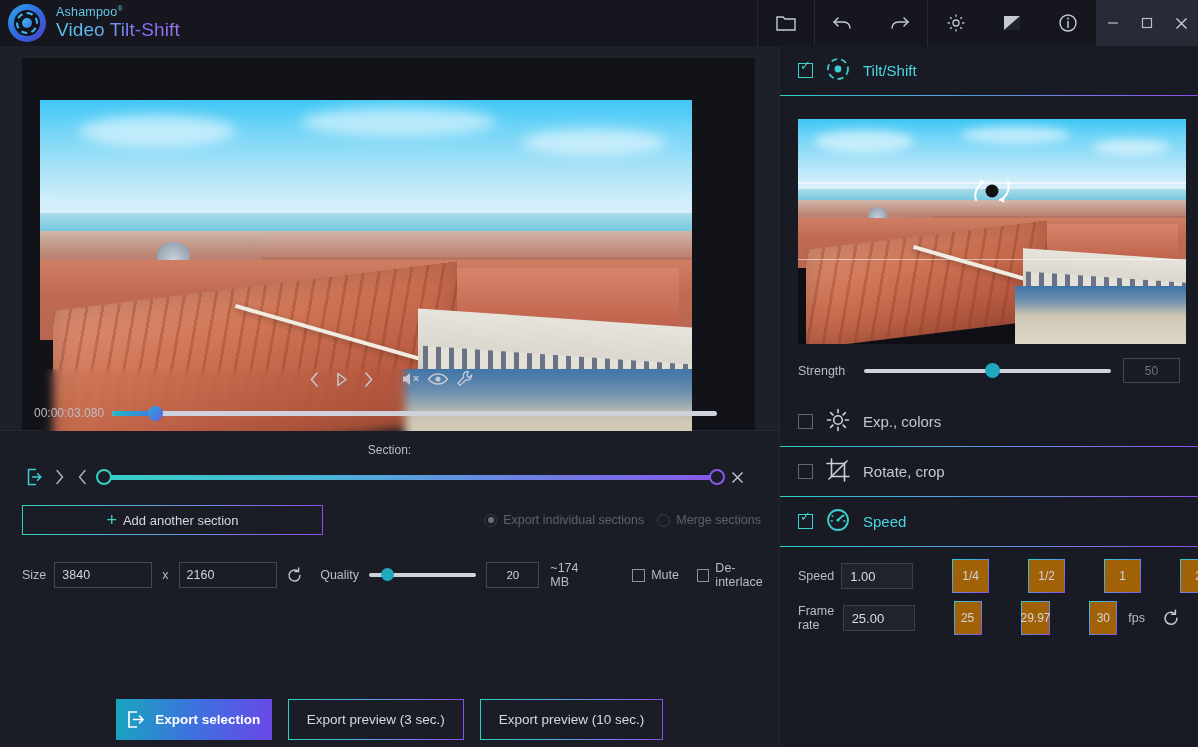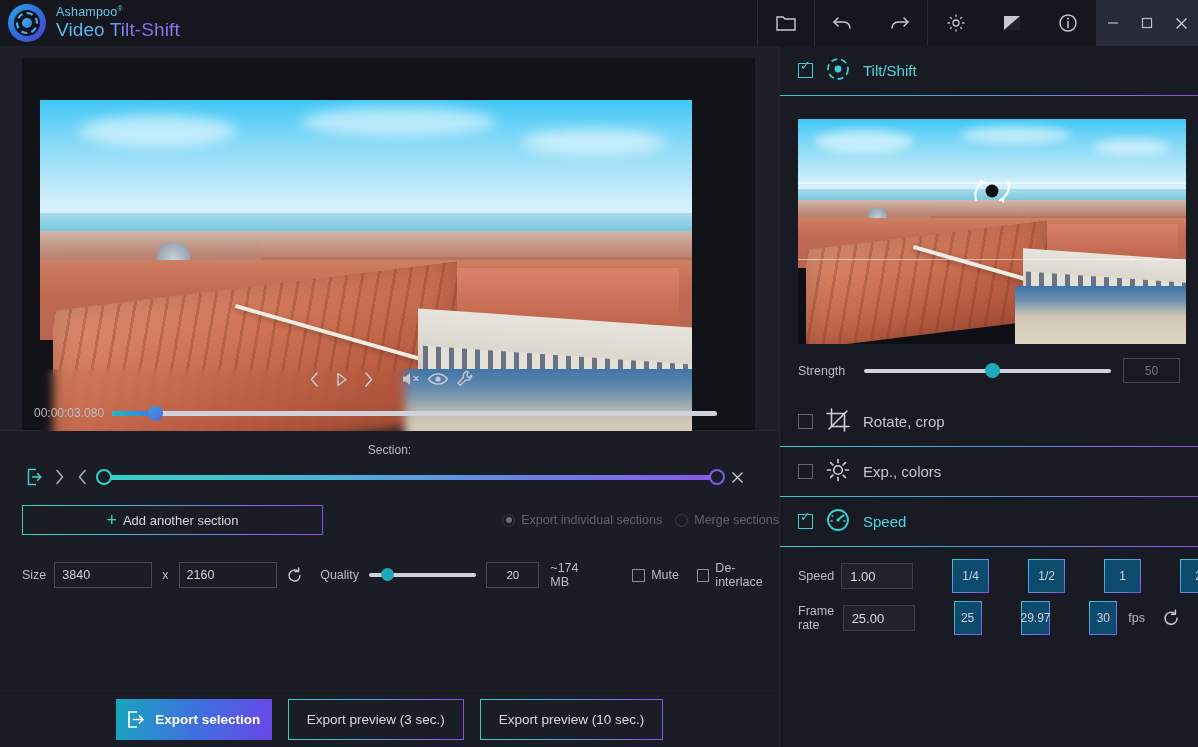--- a/index.html
+++ b/index.html
@@ -161,21 +161,21 @@
   .sec-close { width:28px; margin-right: 28px; display:flex; align-items:center; justify-content:center; cursor:pointer; }
 
   .addrow { position:absolute; top: 74px; left: 0; right:0; height: 30px; display:flex; align-items:center; }
   .addbtn {
     margin-left: 22px; width: 301px; height: 30px; display:flex; align-items:center; justify-content:center;
     gap: 6px; font-size: 13px; color:#d4d7de; cursor:pointer;
     background: #1b1d26; border: 1px solid transparent;
     border-image: linear-gradient(90deg,#35d0c5 0%,#4fb6dc 30%,#7a7ae8 70%,#8a4fe8 100%) 1;
   }
   .addbtn .plus { color:#3fd0cc; font-size: 18px; line-height: 1; font-weight: 500; }
-  .radios { margin-left: auto; display:flex; align-items:flex-start; gap: 13px; font-size: 12.5px; color:#5d616e; }
+  .radios { margin-left: auto; margin-right: 18px; display:flex; align-items:flex-start; gap: 13px; font-size: 12.5px; color:#5d616e; }
   .radio { display:flex; align-items:center; gap:6px; cursor:pointer; }
   .rdot { width:13px; height:13px; border-radius:50%; border:1.5px solid #51556280; position:relative; }
   .rdot.on::after { content:""; position:absolute; inset:2.5px; border-radius:50%; background:#6a6e7c; }
 
   .sizerow { position:absolute; top: 130px; left: 0; right: 0; height: 28px; display:flex; align-items:center; font-size:12.5px; }
   .sizerow .lbl { color:#b9bcc6; }
   .fld {
     background:#1b1d26; border:1px solid #444856; color:#d2d5dd; height:26px;
     font-size: 12.5px; font-family:"Liberation Sans",sans-serif; padding: 8px 7px; outline:none;
   }
@@ -239,21 +239,21 @@
   .snum { width:57px; height:25px; border:1px solid #444856; display:flex; align-items:center; justify-content:center;
     font-size:12px; color:#737373; }
 
   .speed-body { padding: 12px 18px 10px 18px; }
   .sp-row { display:flex; align-items:center; gap: 7px; margin-bottom: 8px; font-size:12.5px; }
   .sp-row .lbl { width: 72px; color:#b9bcc6; }
   .sp-val { width:72px; height:26px; background:#20222c; border:1px solid #3b3f4d; color:#dadde4;
     font-size:13px; padding:0 8px; font-family:"Liberation Sans",sans-serif; outline:none; }
   .sp-chip {
     min-width:37px; height:26px; display:flex; align-items:center; justify-content:center;
-    font-size:12px; color:#d2d5dd; cursor:pointer; background:#0c4a6e; padding: 16px 6px;
+    font-size:12px; color:#d2d5dd; cursor:pointer; background:#a16207; padding: 16px 6px;
     border: 1px solid transparent;
     border-image: linear-gradient(135deg,#2fcfc8 0%,#6d84e4 55%,#8a4fe8 100%) 1;
     margin-left: 32px;
   }
   .sp-chip.sm { min-width:28px; }
   .fps-lbl { font-size:12.5px; color:#b9bcc6; margin-left:4px; }
   .fr-reset { margin-left: 10px; cursor:pointer; display:flex; align-items:center; }
   .spacer { flex: 1 1 auto; background:#191b24; }
 </style>
 </head>
@@ -560,40 +560,40 @@
           </span>
           <span class="snum">50</span>
         </div>
       </div>
 
       <div class="sec-head inactive">
         <span class="ck"></span>
         <span>
           <svg width="26" height="26" viewBox="0 0 26 26">
               <g fill="none" stroke="#cdd0d9" stroke-width="1.6" stroke-linecap="round">
+                <circle cx="13" cy="13" r="4.3"></circle>
+                <path d="M13 2.5v3.2M13 20.3v3.2M2.5 13h3.2M20.3 13h3.2M5.6 5.6l2.3 2.3M18.1 18.1l2.3 2.3M20.4 5.6l-2.3 2.3M7.9 18.1l-2.3 2.3"></path>
+              </g>
+            </svg>
+        </span>
+        <span class="title">Exp., colors</span>
+      </div>
+
+      <div class="sec-head inactive">
+        <span class="ck"></span>
+        <span>
+          <svg width="26" height="26" viewBox="0 0 26 26">
+              <g fill="none" stroke="#cdd0d9" stroke-width="1.6" stroke-linecap="round">
                 <path d="M6.5 2v17.5H24"></path>
                 <path d="M2 6.5h17.5V24"></path>
                 <path d="M4 22L22 4"></path>
               </g>
             </svg>
         </span>
         <span class="title">Rotate, crop</span>
-      </div>
-
-      <div class="sec-head inactive">
-        <span class="ck"></span>
-        <span>
-          <svg width="26" height="26" viewBox="0 0 26 26">
-              <g fill="none" stroke="#cdd0d9" stroke-width="1.6" stroke-linecap="round">
-                <circle cx="13" cy="13" r="4.3"></circle>
-                <path d="M13 2.5v3.2M13 20.3v3.2M2.5 13h3.2M20.3 13h3.2M5.6 5.6l2.3 2.3M18.1 18.1l2.3 2.3M20.4 5.6l-2.3 2.3M7.9 18.1l-2.3 2.3"></path>
-              </g>
-            </svg>
-        </span>
-        <span class="title">Exp., colors</span>
       </div>
 
       <div class="sec-head active">
         <span class="ck on"></span>
         <span>
           <svg width="26" height="26" viewBox="0 0 26 26">
               <circle cx="13" cy="13" r="10" fill="none" stroke="#3ccfd0" stroke-width="1.8"></circle>
               <path d="M13 13l5-4.5" stroke="#3ccfd0" stroke-width="1.8" stroke-linecap="round"></path>
               <circle cx="13" cy="13" r="1.6" fill="#3ccfd0"></circle>
               <path d="M7 8.5l.9.9M19 8.5l-.9.9M6 14h1.3M18.7 14H20" stroke="#3ccfd0" stroke-width="1.3" stroke-linecap="round"></path>

